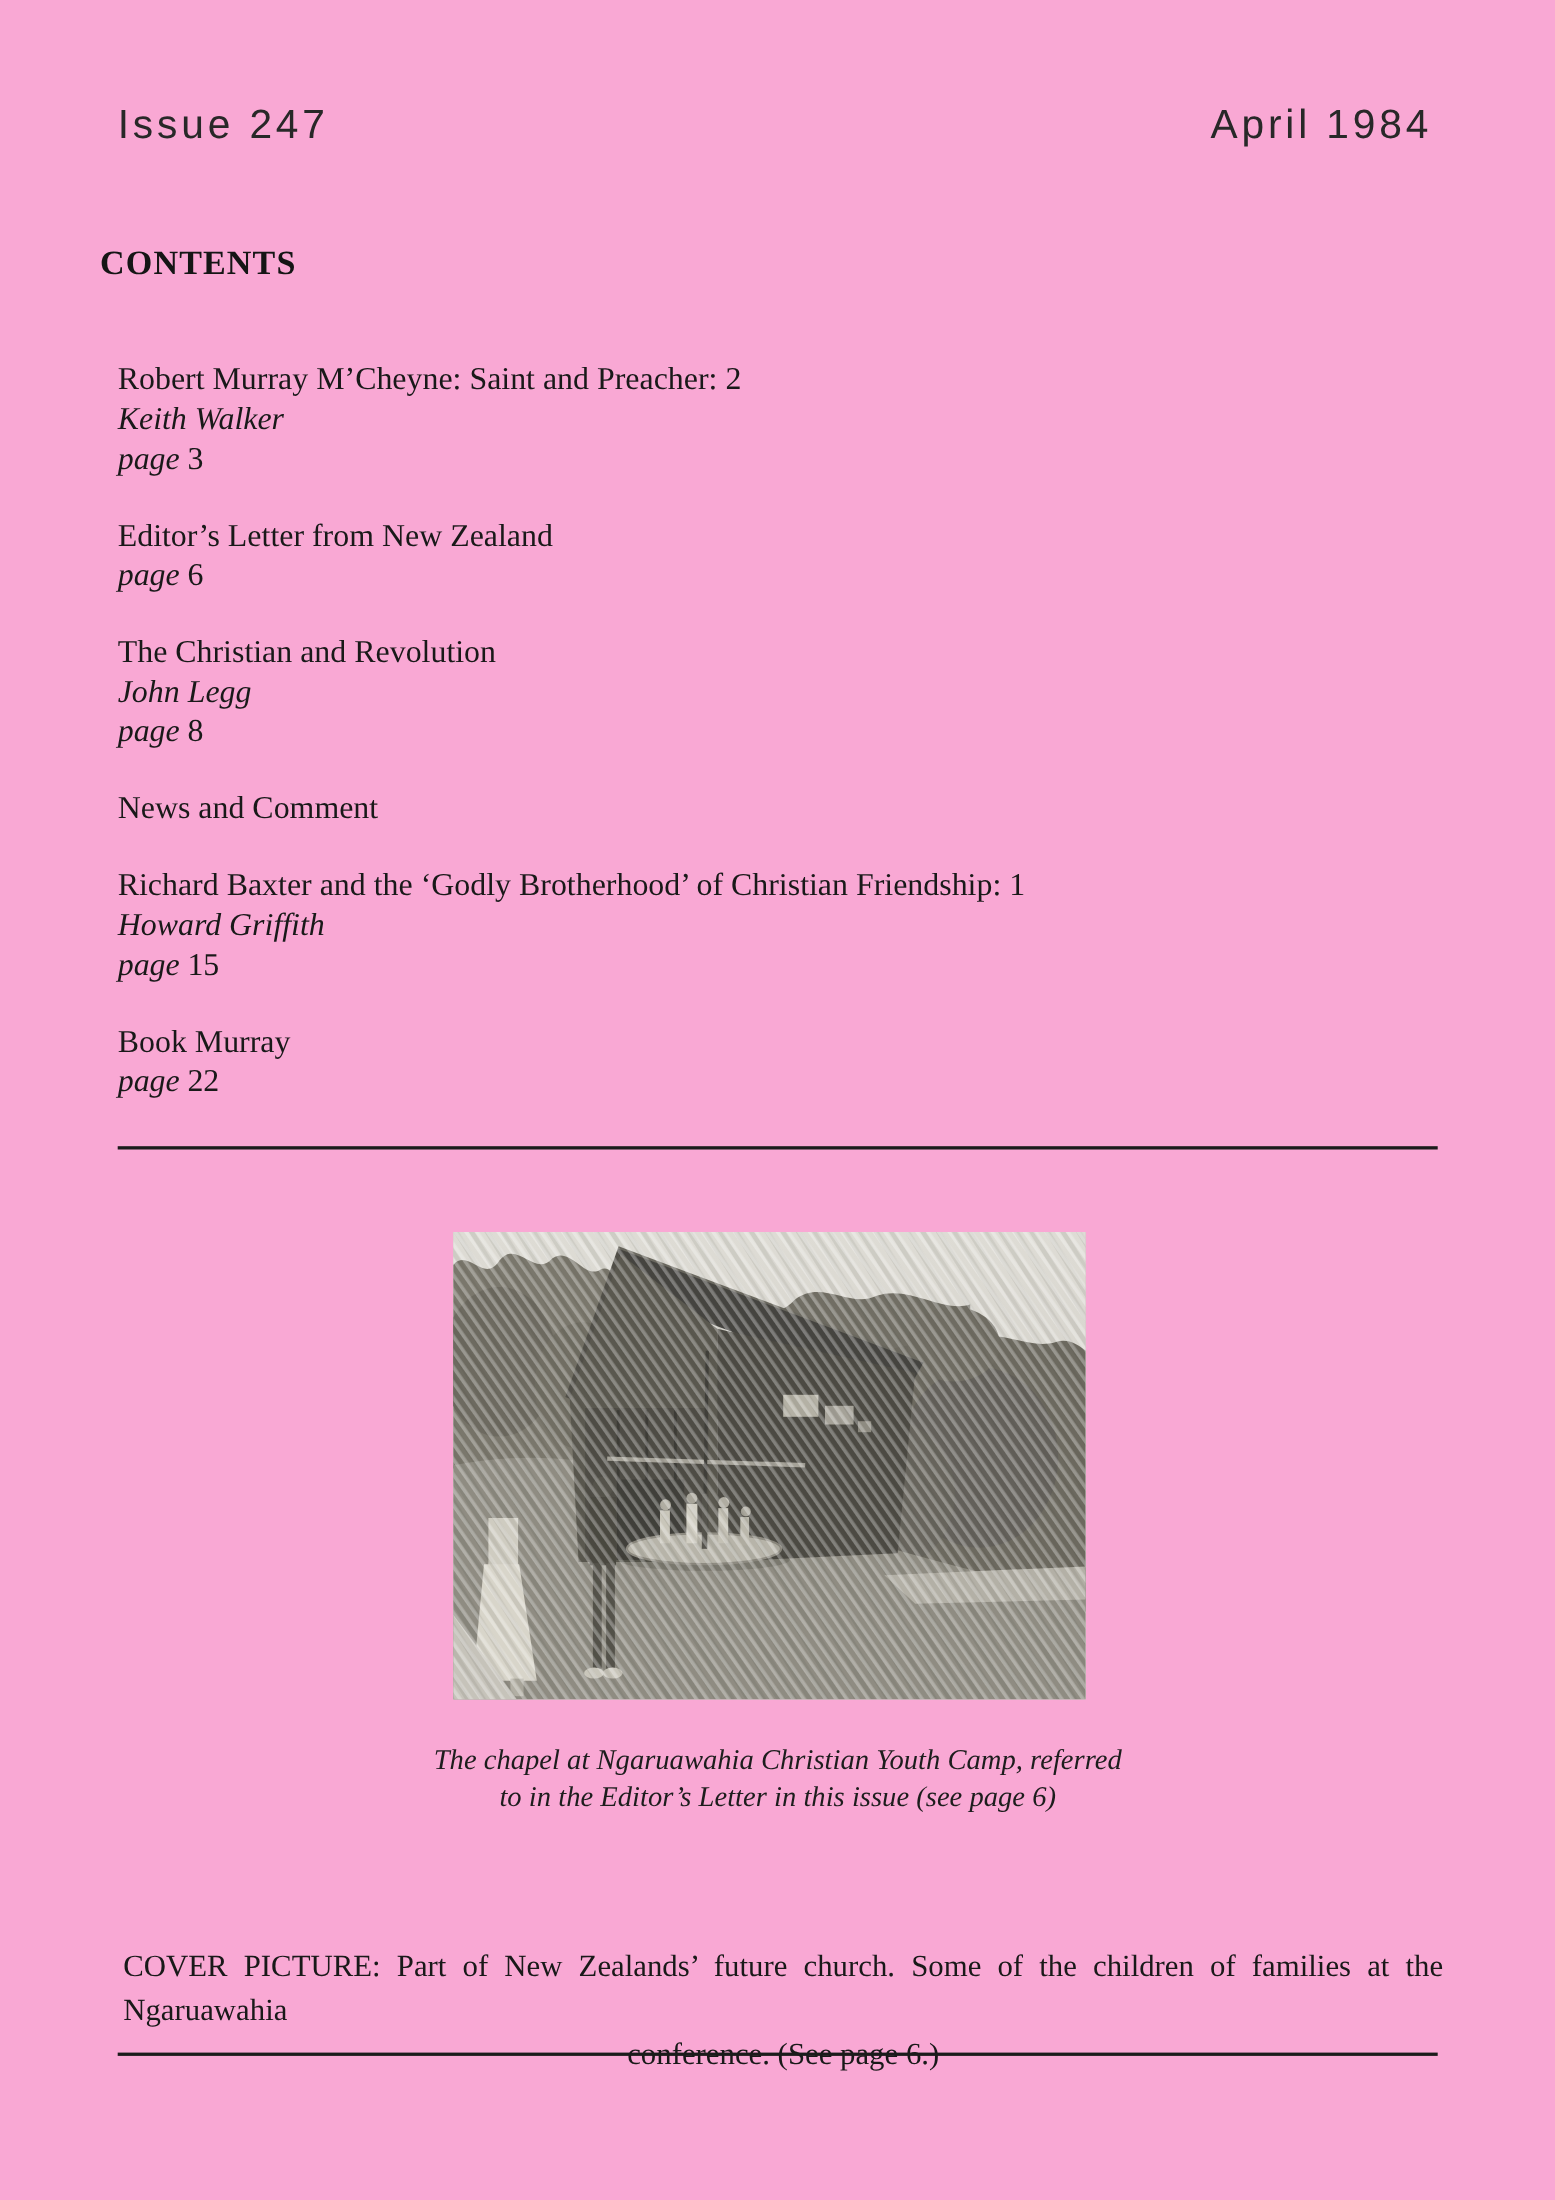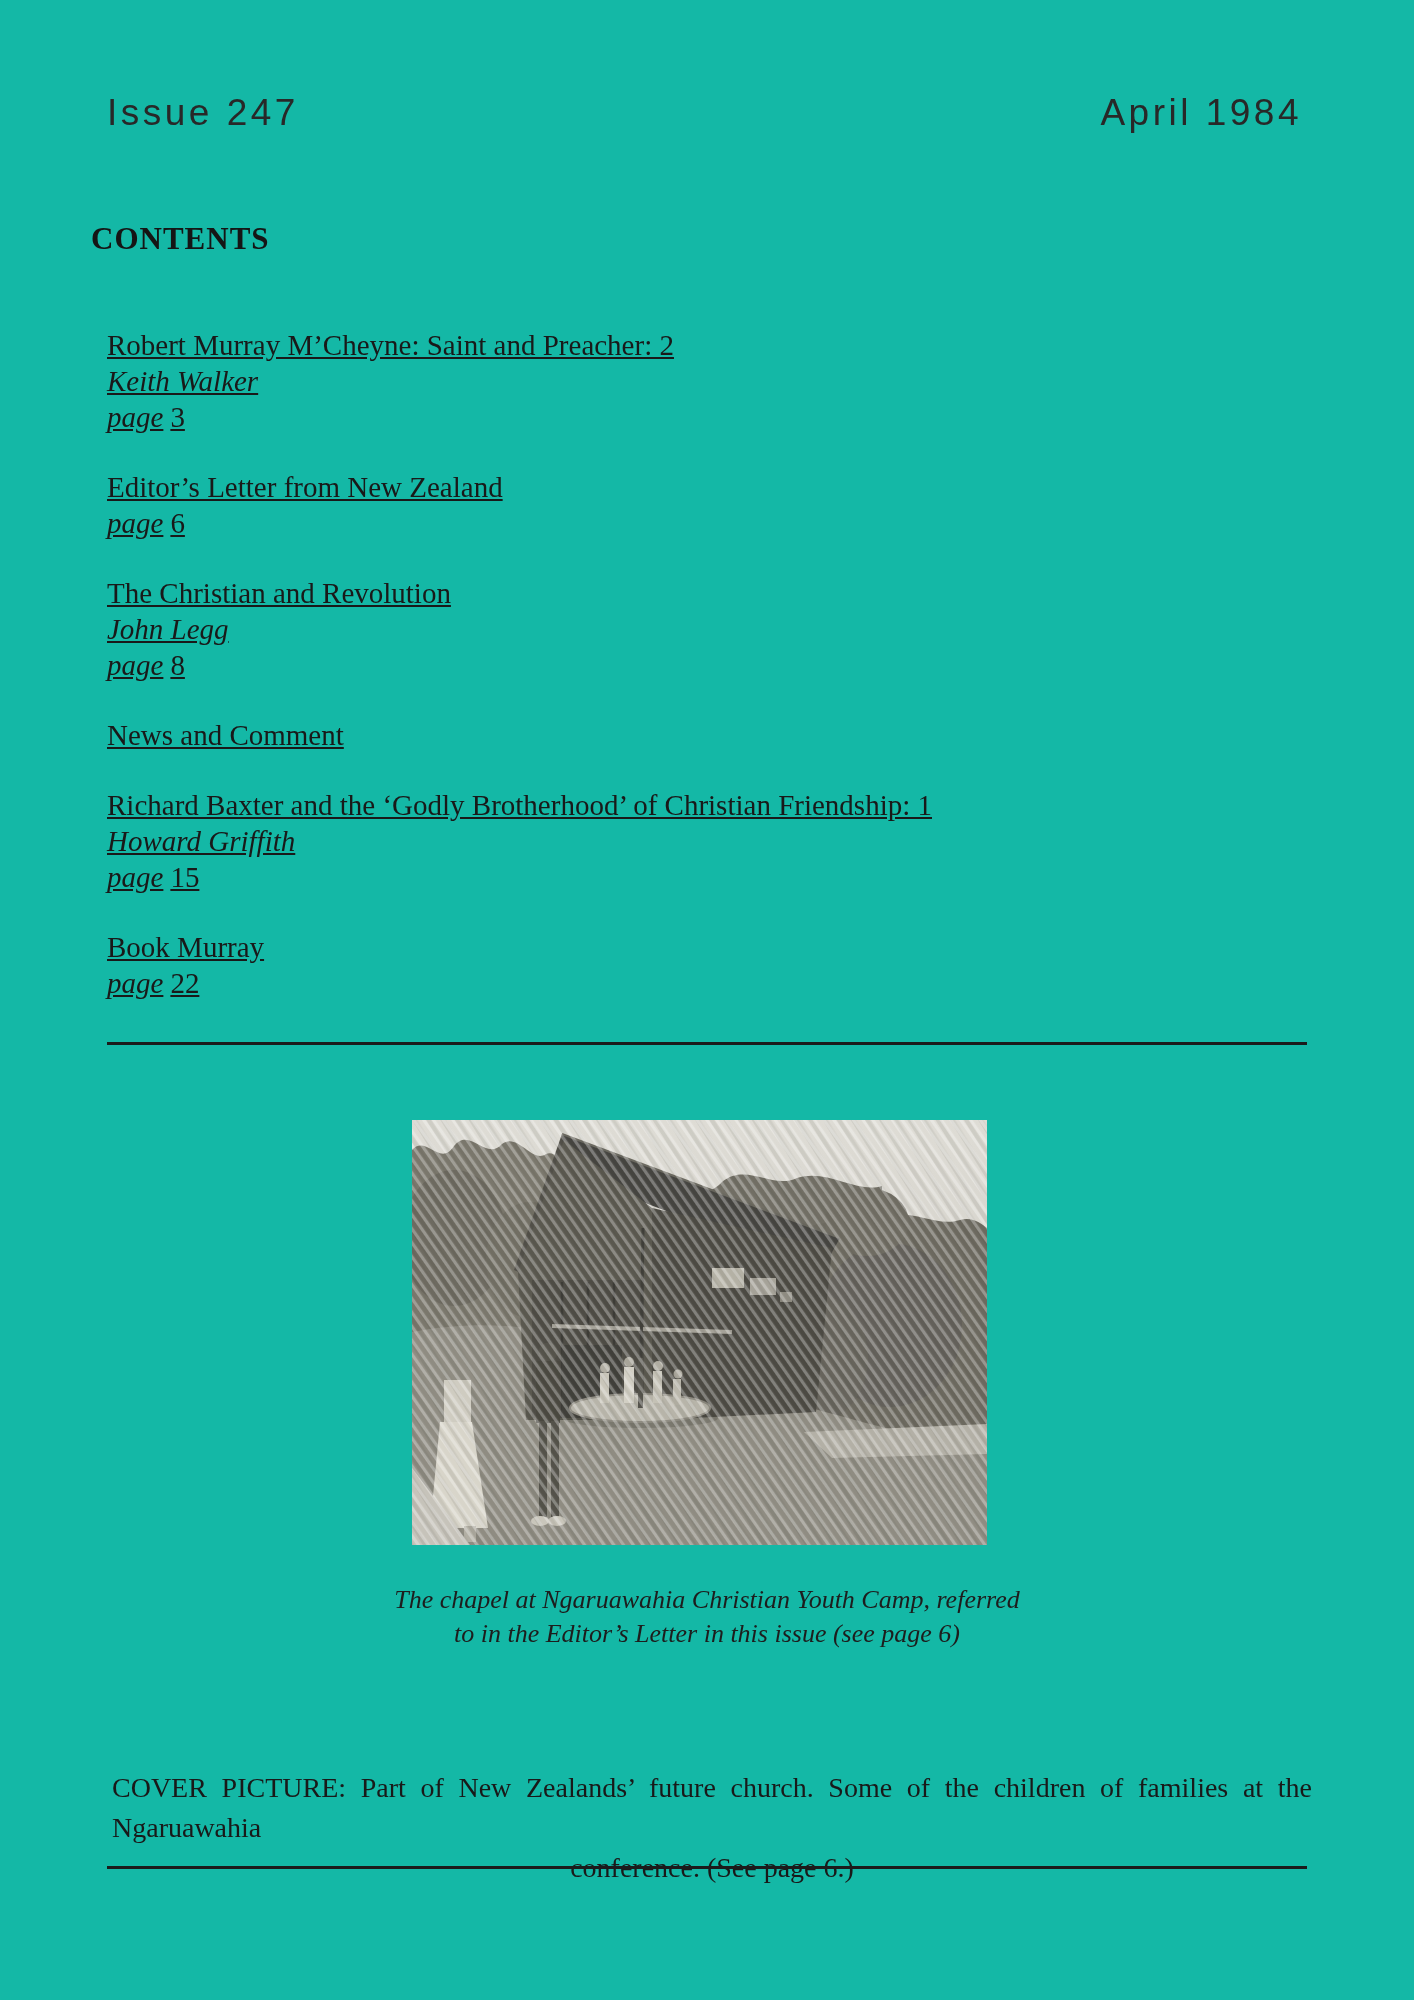--- a/index.html
+++ b/index.html
@@ -1,21 +1,21 @@
 <!DOCTYPE html>
 <html><head>
 <meta charset="utf-8">
 <style>
   html, body { margin: 0; padding: 0; background: #ffffff; }
   .page {
     position: relative;
     width: 1414px;
     height: 2000px;
     margin: 0 auto;
-    background: #14b8a6;
+    background: #f9a8d4;
     color: #1c1c1c;
     font-family: "Liberation Serif", serif;
     overflow: hidden;
   }
   .masthead {
     position: absolute;
     top: 92px;
     left: 107px;
     width: 1195px;
     display: flex;
@@ -38,21 +38,21 @@
   }
   .toc {
     position: absolute;
     top: 327px;
     left: 107px;
     width: 1200px;
     font-size: 29px;
     line-height: 36px;
     color: #191919;
   }
-  .toc-entry { margin-bottom: 34px; text-decoration: underline; }
+  .toc-entry { margin-bottom: 34px; }
   .entry-title { }
   .entry-author { font-style: italic; }
   .entry-pageline { }
   .pg-label { font-style: italic; margin-right: 7px; text-align: center; }
   .rule {
     position: absolute;
     left: 107px;
     width: 1200px;
     border: none;
     border-top: 3px solid #1b1b1b;

